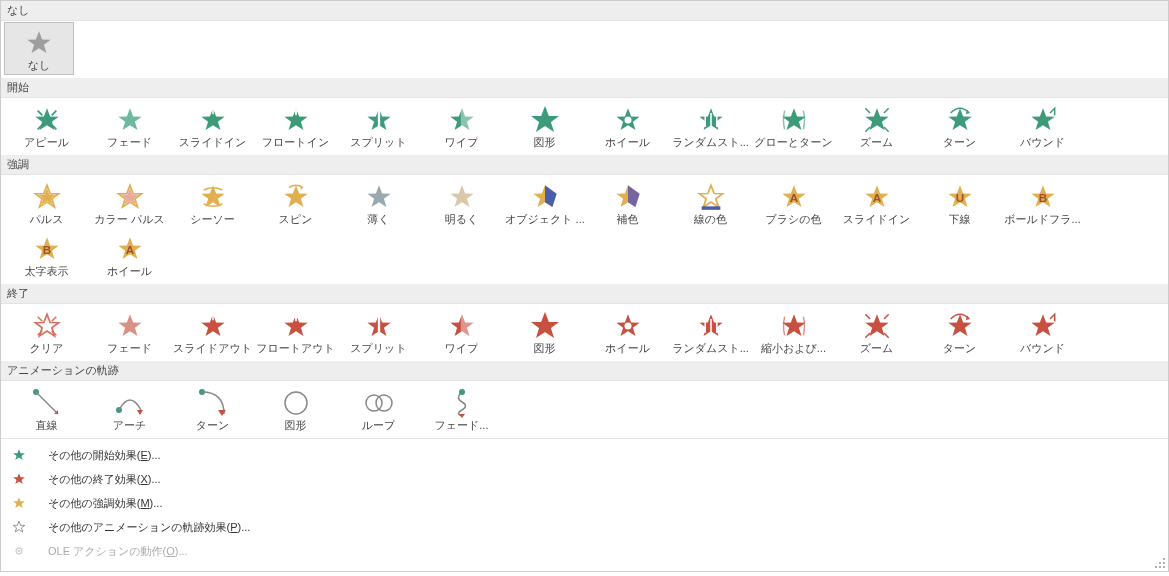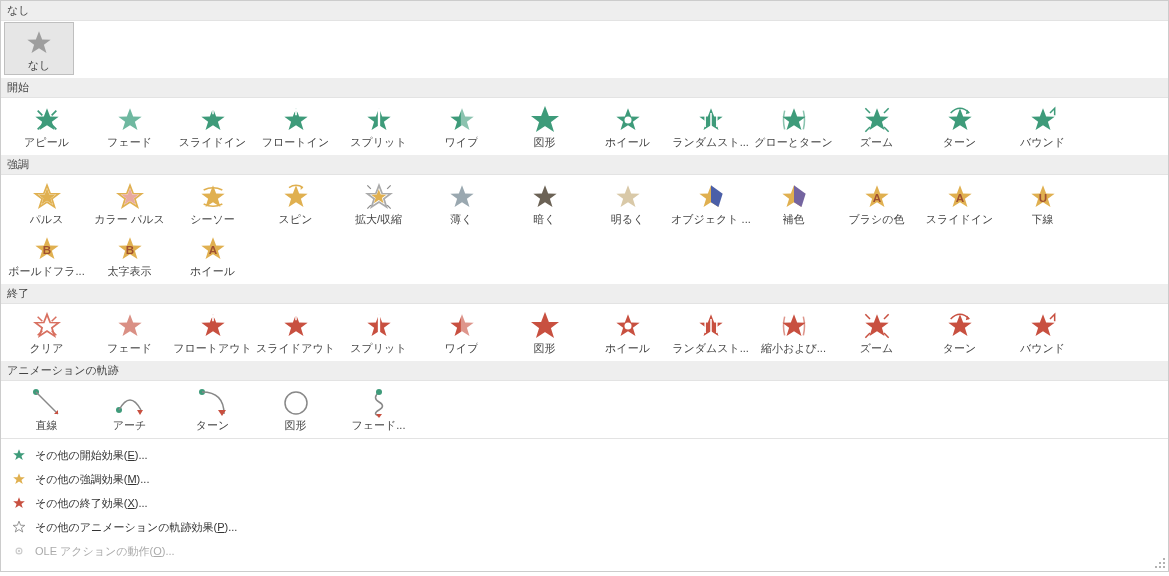--- a/index.html
+++ b/index.html
@@ -51,21 +51,21 @@
     overflow: hidden;
     max-width: 100%;
   }
   .menu-list {
     padding: 4px 6px 8px 6px;
     border-top: 1px solid #e3e3e3;
   }
   .menu-item {
     display: flex;
     align-items: center;
-    gap: 8px;
+    gap: 21px;
     padding: 4px 4px;
     cursor: pointer;
     color: #333;
   }
   .menu-item.disabled {
     color: #aaa;
     cursor: default;
   }
   .menu-icon { width: 16px; height: 16px; display:flex; align-items:center; justify-content:center; }
   .shortcut-u { text-decoration: underline; }
@@ -271,51 +271,28 @@
           <use href="#star5" fill="#e0b050"></use>
           <path d="M6 4 Q12 0 18 4" stroke="#e0b050" fill="none" stroke-width="1.3"></path>
           <path d="M16 2 L18 4 L16 6" fill="#e0b050"></path>
         </svg>
       </div>
       <div class="item-label">スピン</div>
     </div>
     <div class="gallery-item">
       <div class="icon-wrap">
         <svg viewBox="0 0 24 24" width="28" height="28">
-          <use href="#star5" fill="none" stroke="#aaa" stroke-width="1.5"></use>
-          <use href="#star5" fill="#e0b050" transform="translate(4,4) scale(0.65)"></use>
-          <g stroke="#888" stroke-width="1">
-            <line x1="2" y1="2" x2="5" y2="5"></line>
-            <line x1="22" y1="2" x2="19" y2="5"></line>
-            <line x1="2" y1="22" x2="5" y2="19"></line>
-            <line x1="22" y1="22" x2="19" y2="19"></line>
-          </g>
-        </svg>
-      </div>
-      <div class="item-label">拡大/収縮</div>
-    </div>
-    <div class="gallery-item">
-      <div class="icon-wrap">
-        <svg viewBox="0 0 24 24" width="28" height="28">
           <use href="#star5" fill="#9aa8b0"></use>
         </svg>
       </div>
       <div class="item-label">薄く</div>
     </div>
     <div class="gallery-item">
       <div class="icon-wrap">
         <svg viewBox="0 0 24 24" width="28" height="28">
-          <use href="#star5" fill="#6b6255"></use>
-        </svg>
-      </div>
-      <div class="item-label">暗く</div>
-    </div>
-    <div class="gallery-item">
-      <div class="icon-wrap">
-        <svg viewBox="0 0 24 24" width="28" height="28">
           <use href="#star5" fill="#d9c9a8"></use>
         </svg>
       </div>
       <div class="item-label">明るく</div>
     </div>
     <div class="gallery-item">
       <div class="icon-wrap">
         <svg viewBox="0 0 24 24" width="28" height="28">
           <use href="#star5" fill="#e0b050"></use>
           <path d="M12 2 L22 9.2 L18.4 20.6 L12 16.4 Z" fill="#4b5fa8"></path>
@@ -324,20 +301,29 @@
       <div class="item-label">オブジェクト ...</div>
     </div>
     <div class="gallery-item">
       <div class="icon-wrap">
         <svg viewBox="0 0 24 24" width="28" height="28">
           <use href="#star5" fill="#e0b050"></use>
           <path d="M12 2 L22 9.2 L18.4 20.6 L12 16.4 Z" fill="#7464a0"></path>
         </svg>
       </div>
       <div class="item-label">補色</div>
+    </div>
+    <div class="gallery-item">
+      <div class="icon-wrap">
+        <svg viewBox="0 0 24 24" width="28" height="28">
+          <use href="#star5" fill="none" stroke="#e0b050" stroke-width="1.5"></use>
+          <rect x="4" y="20" width="16" height="3" fill="#4b5fa8"></rect>
+        </svg>
+      </div>
+      <div class="item-label">線の色</div>
     </div>
     <div class="gallery-item">
       <div class="icon-wrap">
         <svg viewBox="0 0 24 24" width="28" height="28">
           <use href="#star5" fill="#e0b050"></use>
           <text x="12" y="16" text-anchor="middle" font-size="10" font-weight="bold" fill="#a05030">A</text>
         </svg>
       </div>
       <div class="item-label">ブラシの色</div>
     </div>
@@ -409,34 +395,34 @@
         <svg viewBox="0 0 24 24" width="28" height="28">
           <use href="#star5" fill="#da9085"></use>
         </svg>
       </div>
       <div class="item-label">フェード</div>
     </div>
     <div class="gallery-item">
       <div class="icon-wrap">
         <svg viewBox="0 0 24 24" width="28" height="28">
           <use href="#star5" fill="#c85040"></use>
+          <path d="M12 2 L12 7 M9 5 L12 2 L15 5" stroke="#fff" stroke-width="1.3" fill="none"></path>
+        </svg>
+      </div>
+      <div class="item-label">スライドアウト</div>
+    </div>
+    <div class="gallery-item">
+      <div class="icon-wrap">
+        <svg viewBox="0 0 24 24" width="28" height="28">
+          <use href="#star5" fill="#c85040"></use>
           <path d="M12 3 L12 8" stroke="#fff" stroke-width="1.5"></path>
           <path d="M9 6 L12 3 L15 6" stroke="#fff" fill="none" stroke-width="1.3"></path>
         </svg>
       </div>
       <div class="item-label">フロートアウト</div>
-    </div>
-    <div class="gallery-item">
-      <div class="icon-wrap">
-        <svg viewBox="0 0 24 24" width="28" height="28">
-          <use href="#star5" fill="#c85040"></use>
-          <path d="M12 2 L12 7 M9 5 L12 2 L15 5" stroke="#fff" stroke-width="1.3" fill="none"></path>
-        </svg>
-      </div>
-      <div class="item-label">スライドアウト</div>
     </div>
     <div class="gallery-item">
       <div class="icon-wrap">
         <svg viewBox="0 0 24 24" width="28" height="28">
           <use href="#star5" fill="#c85040"></use>
           <line x1="12" y1="2" x2="12" y2="22" stroke="#fff" stroke-width="2"></line>
         </svg>
       </div>
       <div class="item-label">スプリット</div>
     </div>
@@ -560,20 +546,29 @@
       <div class="icon-wrap">
         <svg viewBox="0 0 30 30" width="30" height="30">
           <circle cx="15" cy="15" r="11" fill="none" stroke="#888" stroke-width="1.5"></circle>
         </svg>
       </div>
       <div class="item-label">図形</div>
     </div>
     <div class="gallery-item">
       <div class="icon-wrap">
         <svg viewBox="0 0 30 30" width="30" height="30">
+          <circle cx="10" cy="15" r="8" fill="none" stroke="#888" stroke-width="1.5"></circle>
+          <circle cx="20" cy="15" r="8" fill="none" stroke="#888" stroke-width="1.5"></circle>
+        </svg>
+      </div>
+      <div class="item-label">ループ</div>
+    </div>
+    <div class="gallery-item">
+      <div class="icon-wrap">
+        <svg viewBox="0 0 30 30" width="30" height="30">
           <path d="M15 4 Q8 10 15 14 Q22 18 15 22 Q8 26 15 28" fill="none" stroke="#888" stroke-width="1.5"></path>
           <circle cx="15" cy="4" r="3" fill="#3e9b7a"></circle>
           <path d="M12 26 L18 26 L15 30 Z" fill="#c85040"></path>
         </svg>
       </div>
       <div class="item-label">フェード...</div>
     </div>
   </div>
 
 <div class="menu-list">
@@ -583,35 +578,35 @@
           <use href="#star5" fill="#3e9b7a"></use>
         </svg>
     </span>
     <span>
       <span>その他の開始効果(</span><span class="shortcut-u">E</span><span>)...</span>
     </span>
   </div>
   <div class="menu-item">
     <span class="menu-icon">
       <svg viewBox="0 0 24 24" width="14" height="14">
-          <use href="#star5" fill="#e0b050"></use>
+          <use href="#star5" fill="#c85040"></use>
         </svg>
     </span>
     <span>
-      <span>その他の強調効果(</span><span class="shortcut-u">M</span><span>)...</span>
+      <span>その他の終了効果(</span><span class="shortcut-u">X</span><span>)...</span>
     </span>
   </div>
   <div class="menu-item">
     <span class="menu-icon">
       <svg viewBox="0 0 24 24" width="14" height="14">
-          <use href="#star5" fill="#c85040"></use>
+          <use href="#star5" fill="#e0b050"></use>
         </svg>
     </span>
     <span>
-      <span>その他の終了効果(</span><span class="shortcut-u">X</span><span>)...</span>
+      <span>その他の強調効果(</span><span class="shortcut-u">M</span><span>)...</span>
     </span>
   </div>
   <div class="menu-item">
     <span class="menu-icon">
       <svg viewBox="0 0 24 24" width="14" height="14">
           <use href="#star5" fill="none" stroke="#888" stroke-width="1.5"></use>
         </svg>
     </span>
     <span>
       <span>その他のアニメーションの軌跡効果(</span><span class="shortcut-u">P</span><span>)...</span>

